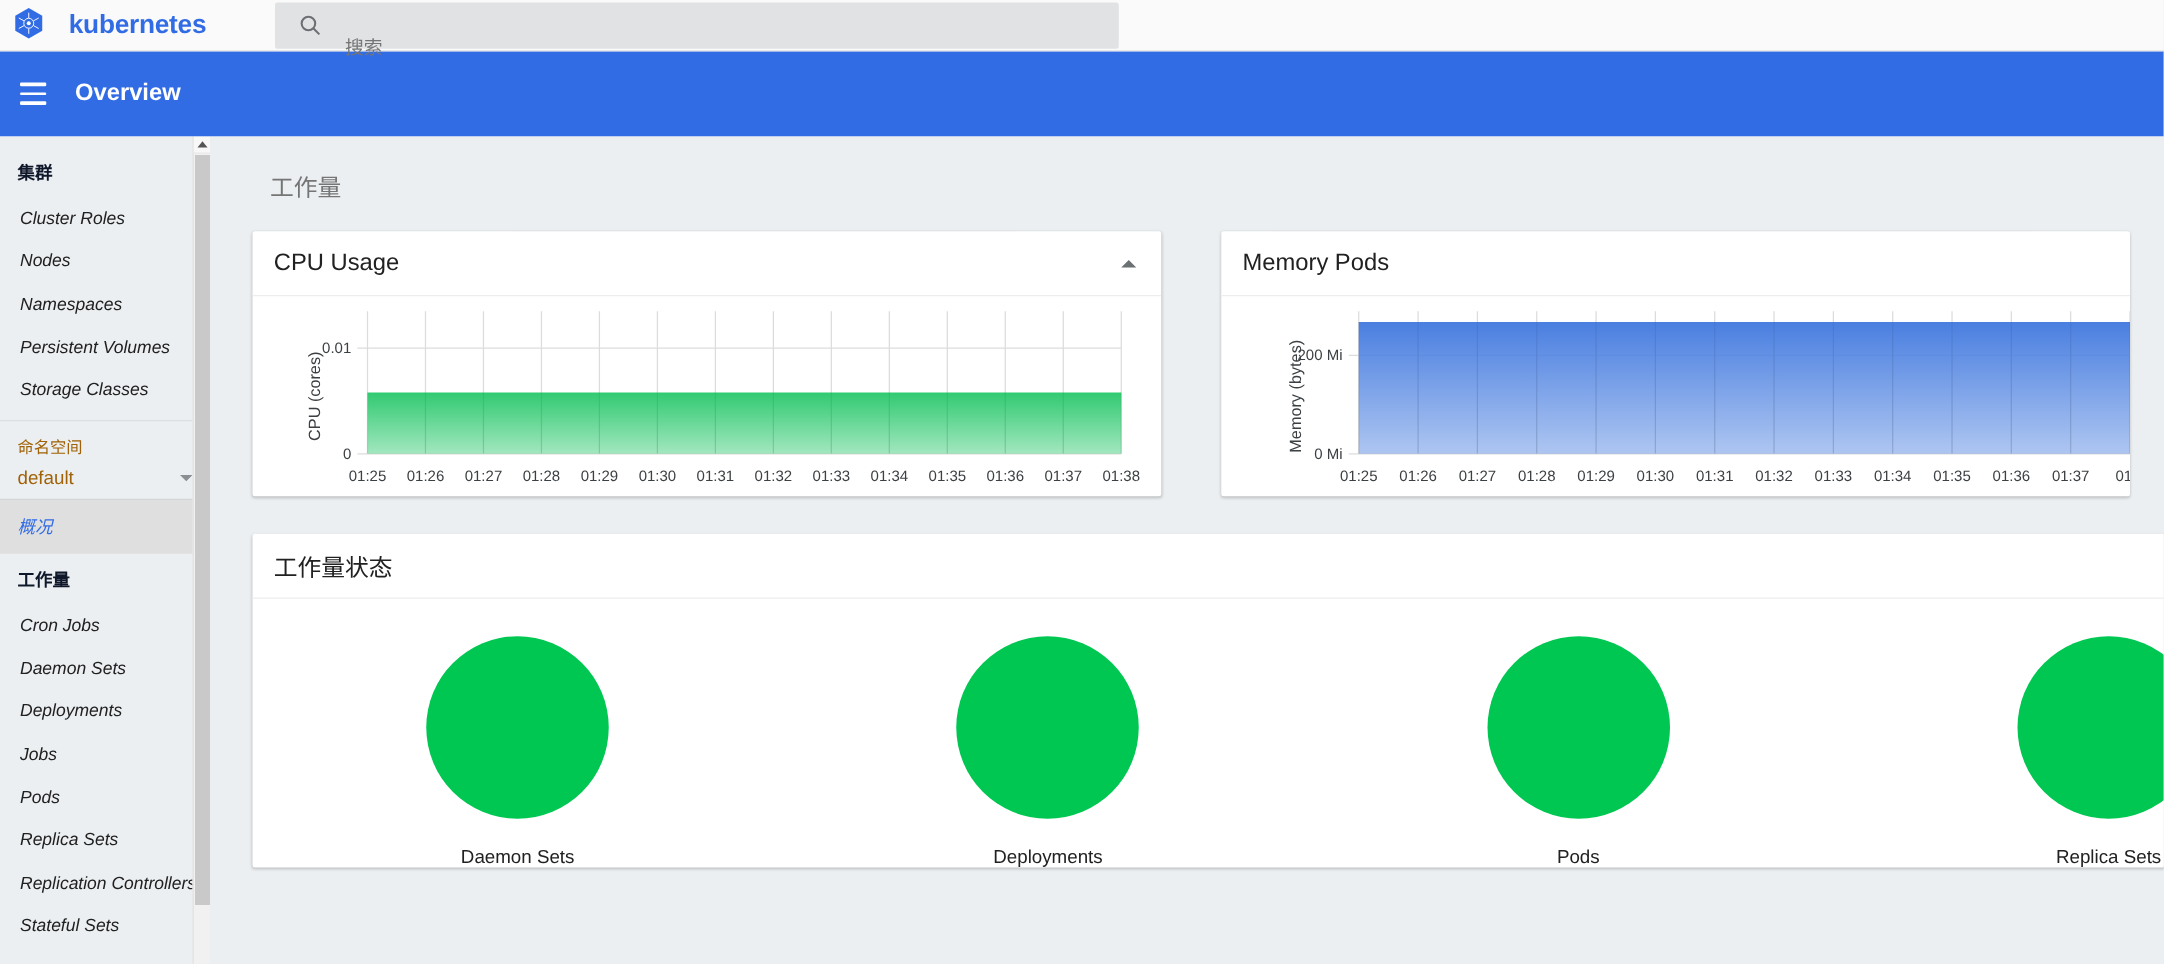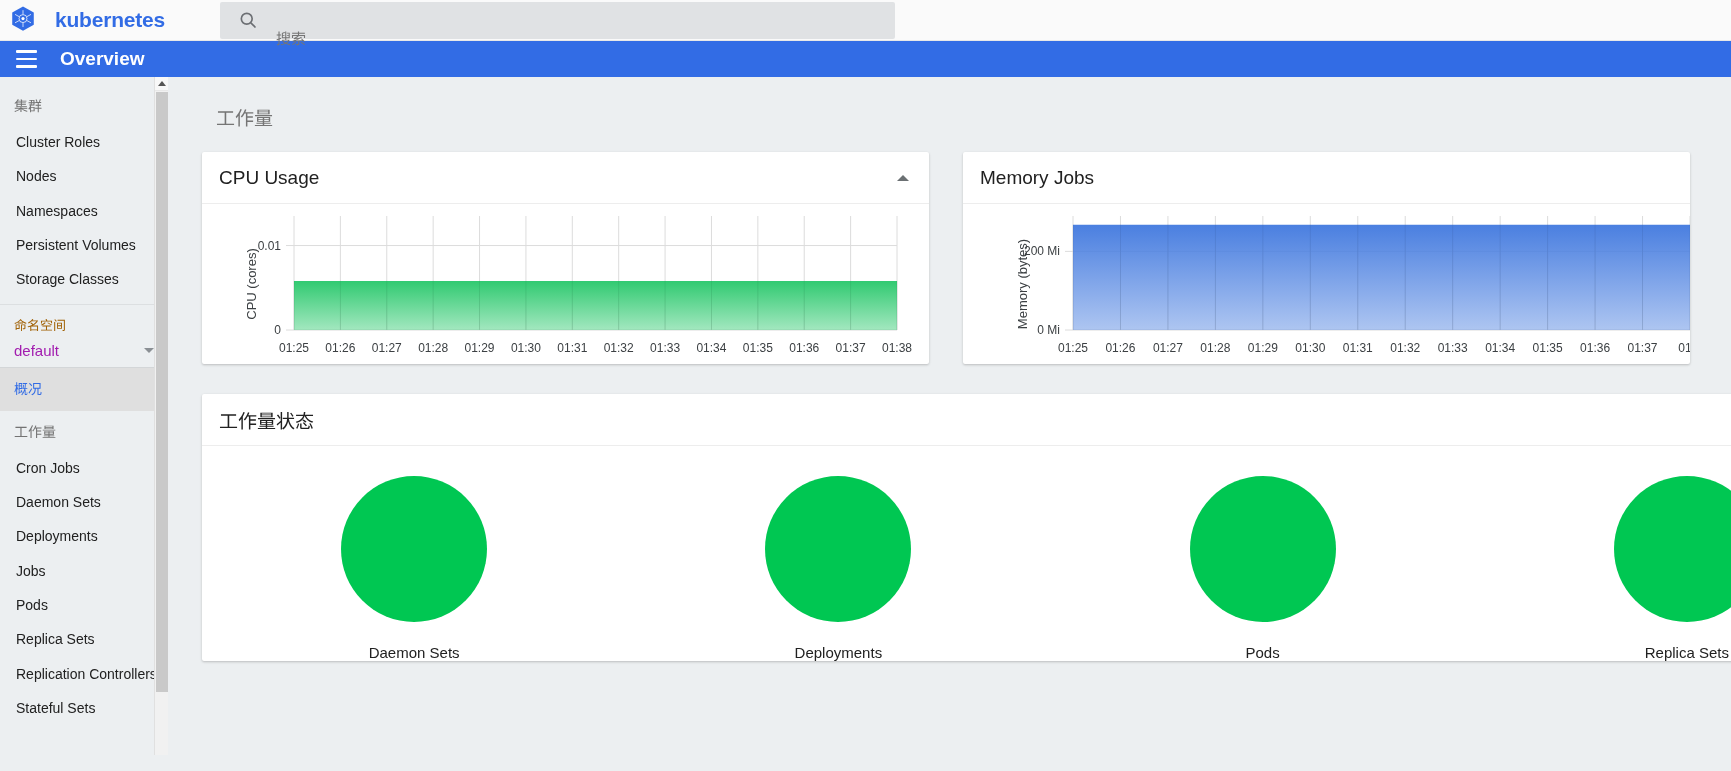--- a/index.html
+++ b/index.html
@@ -45,21 +45,21 @@
   .search-input {
     border: 0; outline: 0; background: transparent;
     font-size: 15px; color: #15803d; flex: 1; height: 100%;
     font-family: "Liberation Sans", sans-serif;
     margin-top: 36px;
   }
   .search-input::placeholder { color: #757575; }
 
   
   .appbar {
-    height: 36px; background: #326ce5;
+    height: 68px; background: #326ce5;
     display: flex; align-items: center; gap: 0;
     position: relative; z-index: 15;
   }
   .hamburger {
     width: 48px; height: 52px;
     display: flex; flex-direction: column; align-items: center; justify-content: center;
     gap: 5px; cursor: pointer; padding-left: 4px;
   }
   .hamburger span { display: block; width: 21px; height: 2.5px; background: #fff; border-radius: 1px; }
   .appbar-title {
@@ -76,43 +76,44 @@
   
   .sidebar {
     width: 168px; flex: 0 0 168px;
     background: #eceff1;
     position: relative;
     overflow: hidden;
     border-right: 0;
   }
   .sidebar-inner { padding-top: 8px; }
   .nav-group-title {
-    font-size: 14px; font-weight: 400; color: #737373;
+    font-size: 14px; font-weight: 700; color: #0f172a;
     padding: 10px 0 10px 14px;
   }
   .nav-group-title.muted { color: #a16207; font-weight: 400; font-size: 13px; padding-bottom: 6px;}
   .nav-item {
     font-size: 14px; color: #212121;
     padding: 7px 0 7px 16px;
     cursor: pointer; white-space: nowrap;
     line-height: 1.45;
+    font-style: italic;
   }
   .nav-item.active {
     background: #dfdfdf; color: #326ce5;
     padding: 11px 0 11px 14px;
   }
   .nav-sep { height: 1px; background: #dcdfe1; margin: 8px 0 0 0; }
   .ns-select {
     display: flex; align-items: center; justify-content: space-between;
     padding: 2px 14px 8px 14px;
     border-bottom: 1px solid #d3d6d8;
     margin: 0 0 0 0;
     cursor: pointer;
   }
-  .ns-value { font-size: 15px; color: #a21caf; }
+  .ns-value { font-size: 15px; color: #a16207; }
   .caret-down {
     width: 0; height: 0;
     border-left: 5px solid transparent;
     border-right: 5px solid transparent;
     border-top: 5px solid #8a8f94;
   }
 
   
   .sb-scroll {
     position: absolute; top: 0; right: 0; width: 14px; height: 100%;
@@ -141,21 +142,21 @@
     overflow: hidden; position: relative;
     padding: 0 0 0 0;
   }
   .section-heading {
     font-size: 19px; color: #757575;
     padding: 26px 0 0 48px;
     font-weight: 400;
   }
 
   .card-row {
-    display: flex; gap: 34px;
+    display: flex; gap: 48px;
     padding: 22px 4px 0 34px;
   }
   .card {
     background: #fff;
     border-radius: 2px;
     box-shadow: 0 1px 3px rgba(0,0,0,0.14), 0 1px 2px rgba(0,0,0,0.08);
     overflow: hidden;
   }
   .card-head {
     height: 52px; display: flex; align-items: center;
@@ -352,21 +353,21 @@
                 <text x="602.2307692307693" y="148" text-anchor="middle" font-size="12" fill="#3c4043" font-family="&quot;Liberation Sans&quot;, sans-serif">01:36</text>
                 <text x="648.6153846153846" y="148" text-anchor="middle" font-size="12" fill="#3c4043" font-family="&quot;Liberation Sans&quot;, sans-serif">01:37</text>
                 <text x="695" y="148" text-anchor="middle" font-size="12" fill="#3c4043" font-family="&quot;Liberation Sans&quot;, sans-serif">01:38</text>
               </svg>
           </div>
         </div>
       </section>
 
       <section class="card" style="width:727px">
         <div class="card-head">
-          <span class="card-title">Memory Jobs</span>
+          <span class="card-title">Memory Pods</span>
         </div>
         <div class="card-body">
           <div class="chart">
             <div class="y-axis-label">Memory (bytes)</div>
             <svg class="plot-svg" id="mem-svg" width="727" height="160">
                 <defs>
                   <linearGradient id="mem-svg-g" x1="0" y1="0" x2="0" y2="1">
                     <stop offset="0%" stop-color="#4a7fe0" stop-opacity="1"></stop>
                     <stop offset="100%" stop-color="#4a7fe0" stop-opacity="0.45"></stop>
                   </linearGradient>

